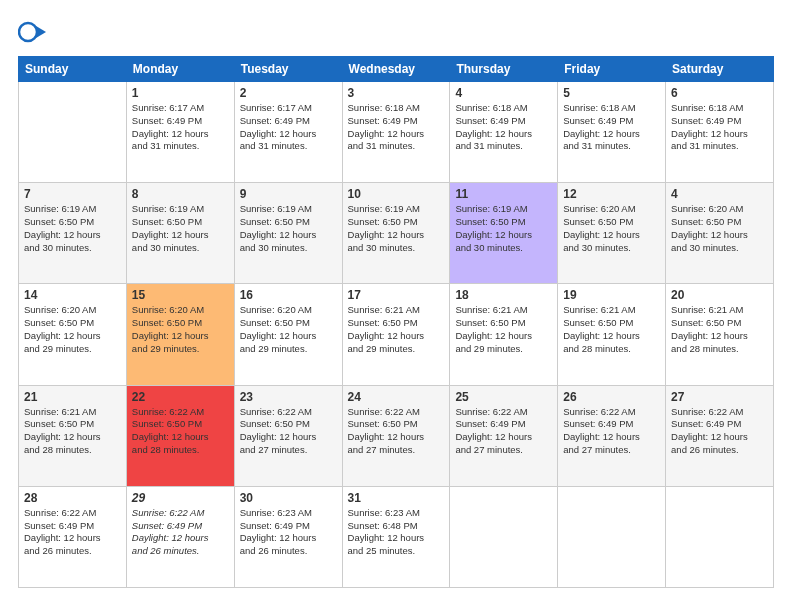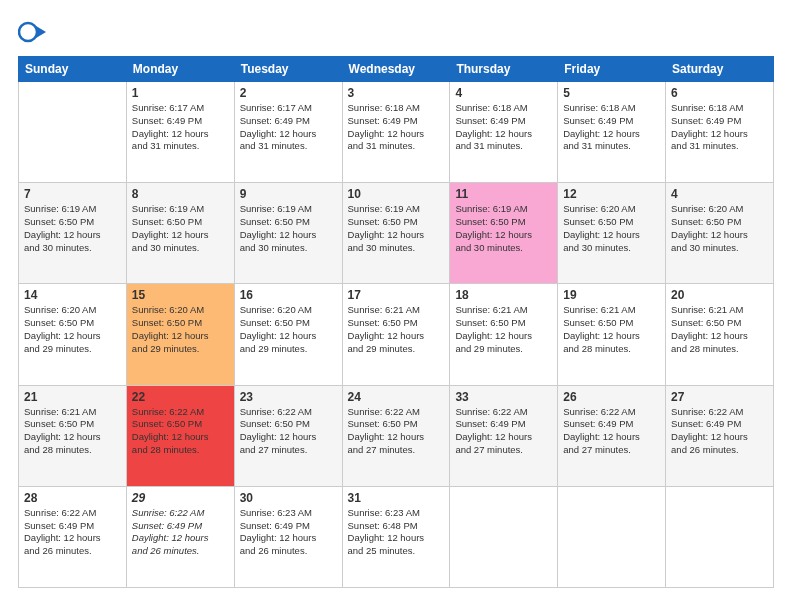--- a/index.html
+++ b/index.html
@@ -209,21 +209,21 @@
 Daylight: 12 hours
 and 30 minutes.</div>
           </td>
           <td style="background: rgb(245, 245, 245);">
             <span class="day-num">10</span>
             <div class="day-info" style="white-space: pre-line;">Sunrise: 6:19 AM
 Sunset: 6:50 PM
 Daylight: 12 hours
 and 30 minutes.</div>
           </td>
-          <td style="background: #f9a8d4;">
+          <td style="background: #c4b5fd;">
             <span class="day-num">11</span>
             <div class="day-info" style="white-space: pre-line;">Sunrise: 6:19 AM
 Sunset: 6:50 PM
 Daylight: 12 hours
 and 30 minutes.</div>
           </td>
           <td style="background: rgb(245, 245, 245);">
             <span class="day-num">12</span>
             <div class="day-info" style="white-space: pre-line;">Sunrise: 6:20 AM
 Sunset: 6:50 PM
@@ -312,21 +312,21 @@
 and 27 minutes.</div>
           </td>
           <td style="background: rgb(245, 245, 245); margin-left: 36px;">
             <span class="day-num">24</span>
             <div class="day-info" style="white-space: pre-line;">Sunrise: 6:22 AM
 Sunset: 6:50 PM
 Daylight: 12 hours
 and 27 minutes.</div>
           </td>
           <td style="background: rgb(245, 245, 245);">
-            <span class="day-num">33</span>
+            <span class="day-num">25</span>
             <div class="day-info" style="white-space: pre-line;">Sunrise: 6:22 AM
 Sunset: 6:49 PM
 Daylight: 12 hours
 and 27 minutes.</div>
           </td>
           <td style="background: rgb(245, 245, 245);">
             <span class="day-num">26</span>
             <div class="day-info" style="white-space: pre-line;">Sunrise: 6:22 AM
 Sunset: 6:49 PM
 Daylight: 12 hours

